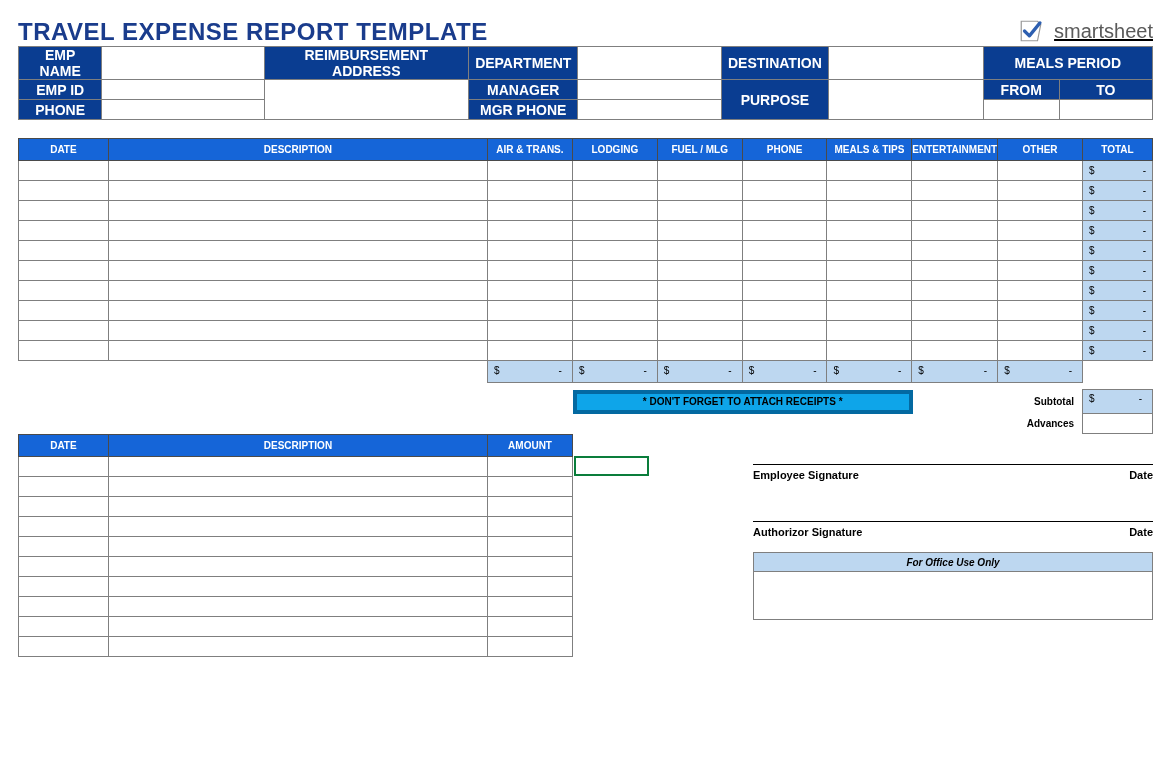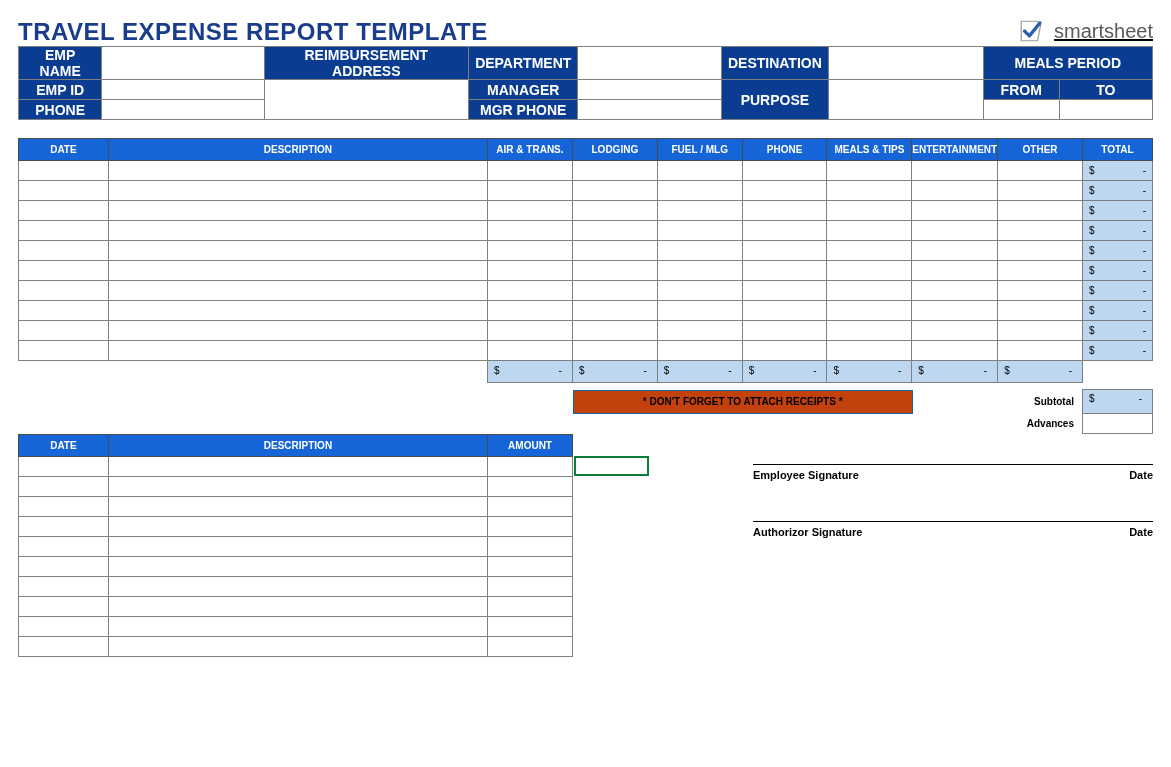--- a/index.html
+++ b/index.html
@@ -45,22 +45,22 @@
   .tot-cell {
     background:#bdd7f0; text-align:right; padding-right:6px; position:relative;
   }
   .tot-cell .dollar { position:absolute; left:6px; }
   .sum-row td {
     background:#bdd7f0; height:22px; border:1px solid #7f7f7f; position:relative;
   }
   .sum-row .dollar { position:absolute; left:6px; top:4px; }
   .sum-row .dash { position:absolute; right:10px; top:4px; }
   .receipts-banner {
-    background:#c2410c; height:24px; display:flex; align-items:center; justify-content:center;
-    font-weight:700; font-size:10px; border:1px solid #0369a1;
+    background:#0ea5e9; height:24px; display:flex; align-items:center; justify-content:center;
+    font-weight:700; font-size:10px; border:4px solid #0369a1;
   }
   .sum-label { text-align:right; font-weight:700; font-size:10px; padding:4px 8px 4px 0; }
   .sum-val {
     background:#bdd7f0; border:1px solid #7f7f7f; height:20px; text-align:right; padding-right:6px;
     position:relative; font-size:10px;
   }
   .sum-val.plain { background:#fff; }
   .sum-val .dollar { position:absolute; left:6px; top:3px; }
   .sum-val .dash { position:absolute; right:10px; top:3px; }
 
@@ -430,14 +430,18 @@
         <span>Date</span>
       </div>
     </div>
     <div class="sig-block" style="margin-top:40px;">
       <div class="sig-line"></div>
       <div class="sig-labels">
         <span>Authorizor Signature</span>
         <span>Date</span>
       </div>
     </div>
+    <div class="office-box">
+      <div class="office-head">For Office Use Only</div>
+      <div class="office-body"></div>
+    </div>
   </div>
 </div>
 
 </body></html>

